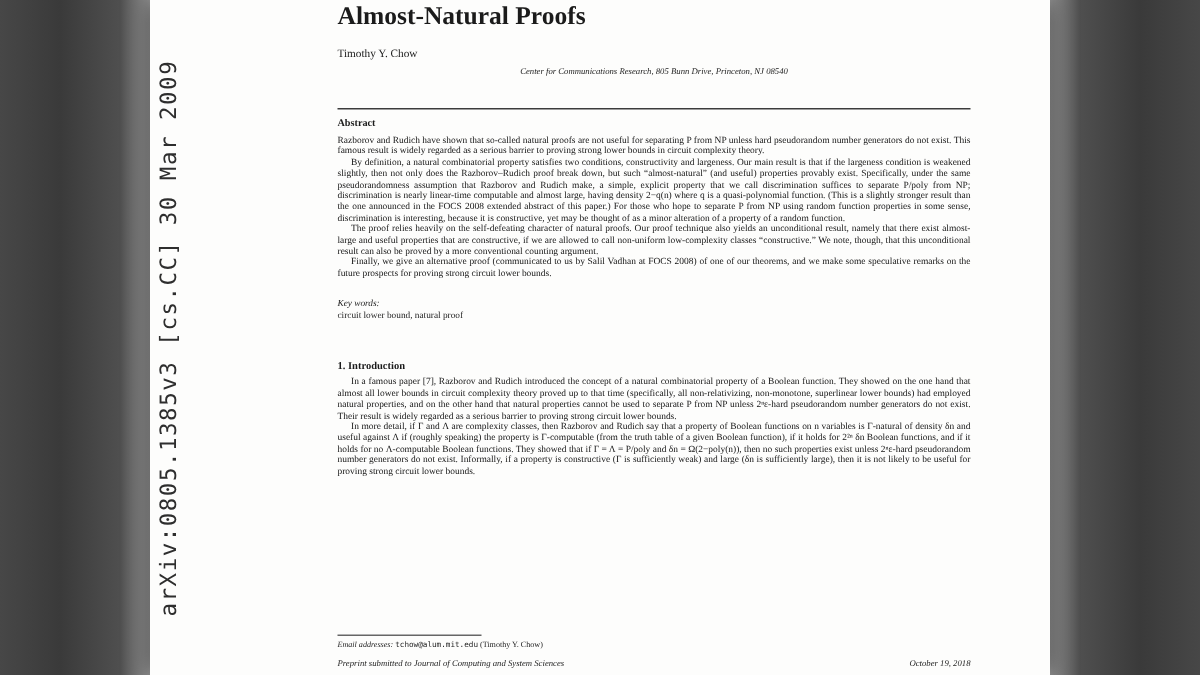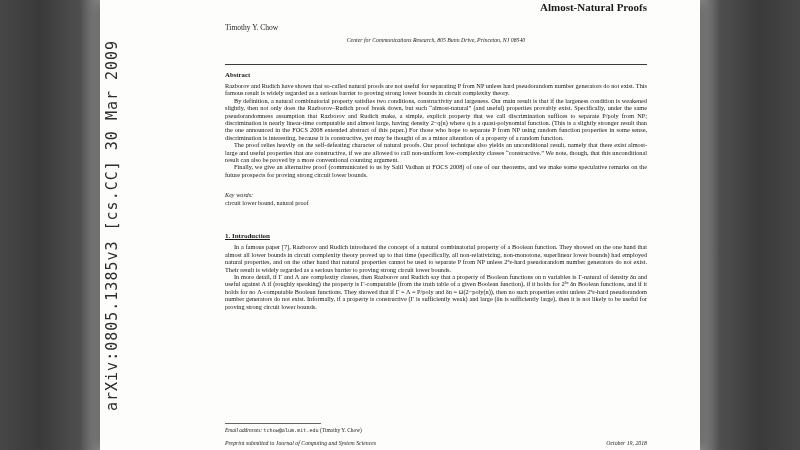--- a/index.html
+++ b/index.html
@@ -20,33 +20,33 @@
   }
   .arxiv-stamp{
     position:absolute; left:3px; top:0; bottom:0;
     writing-mode:vertical-rl; transform:rotate(180deg);
     text-align:center;
     font-family:"DejaVu Sans Mono", monospace;
     font-size:15px; letter-spacing:1px; color:#2e2e2e;
     white-space:nowrap;
   }
   .content{ position:absolute; left:125px; right:53px; top:0; bottom:0; }
-  .title{ font-size:11px; font-weight:bold; text-align:right; padding-top:1px; }
+  .title{ font-size:17px; font-weight:bold; text-align:left; padding-top:1px; }
   .author{ font-size:7.5px; text-align:left; margin-top:10px; }
   .affiliation{ font-size:5.8px; font-style:italic; text-align:center; margin-top:5px; color:#222; }
   .rule{ border:none; border-top:1px solid #3c3c3c; margin-top:21px; }
   .abstract-heading{ font-size:6.8px; font-weight:bold; margin-top:6px; margin-bottom:4px; }
   p.par{
     font-size:6.3px; line-height:7.4px; text-align:justify; color:#141414;
   }
   p.indent{ text-indent:9px; }
   .keywords{ margin-top:13px; }
   .kw-label{ font-size:6.2px; font-style:italic; }
   .kw-text{ font-size:6.2px; margin-top:1px; }
-  .section-heading{ font-size:7px; font-weight:bold; margin-top:26px; margin-bottom:3px;text-decoration:underline; }
+  .section-heading{ font-size:7px; font-weight:bold; margin-top:26px; margin-bottom:3px; }
   .footer{ position:absolute; left:0; right:0; bottom:4px; }
   .footnote-rule{ border:none; border-top:1px solid #666; width:96px; margin-bottom:3px; }
   .email-line{ font-size:5.4px; color:#1c1c1c; }
   .email-label{ font-style:italic; }
   .email-addr{ font-family:"DejaVu Sans Mono", monospace; font-size:5.1px; }
   .submit-line{
     display:flex; justify-content:space-between;
     font-size:5.8px; font-style:italic; margin-top:7px; color:#1c1c1c;
   }
 </style>

